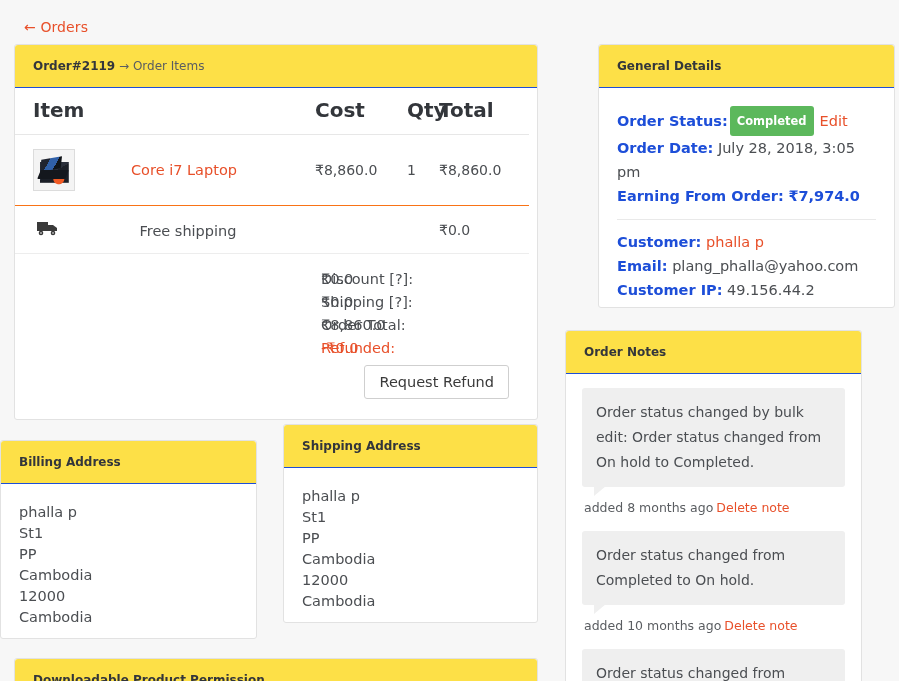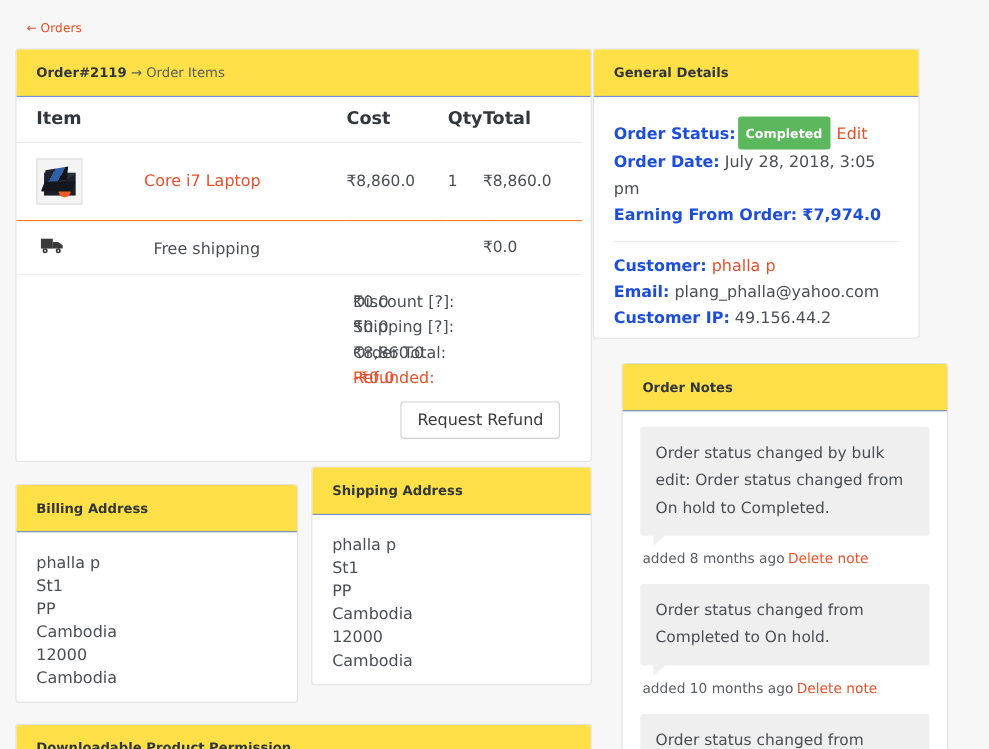--- a/index.html
+++ b/index.html
@@ -8,21 +8,21 @@
     width: 899px; height: 681px;
     background: #f7f7f7;
     font-family: "DejaVu Sans", "Liberation Sans", sans-serif;
     color: #3a3a3a;
     overflow: hidden;
   }
   .page { position: relative; width: 899px; height: 681px; }
 
   .back-link {
     position: absolute; left: 24px; top: 19px;
-    font-size: 11px; color: #e8502a; text-decoration: none;
+    font-size: 14px; color: #e8502a; text-decoration: none;
     letter-spacing: .1px;
   }
 
   .card {
     position: absolute;
     background: #ffffff;
     border: 1px solid #e2e2e2;
     border-radius: 3px;
   }
   .card-head {
@@ -35,21 +35,21 @@
     border-radius: 3px 3px 0 0;
   }
   .card-head .muted { font-weight: normal; color: #5a5d61; }
   .card-body { padding: 18px; }
 
   
   #order-items-card { left: 14px; top: 44px; width: 524px; height: 376px; }
   table.items { width: 100%; border-collapse: collapse; table-layout: fixed; }
   table.items th {
     text-align: left;
-    font-size: 16px;
+    font-size: 20px;
     font-weight: bold;
     color: #33363b;
     padding: 10px 0 12px 0;
     border-bottom: 1px solid #e7e7e7;
   }
   table.items td {
     font-size: 14px; color: #4b4e52;
     padding: 12px 0;
     vertical-align: middle;
   }
@@ -107,30 +107,30 @@
   .totals-row.refund .totals-val { color: #e8502a; }
 
   .refund-btn {
     position: absolute; right: 28px; bottom: 20px;
     background: #fff; border: 1px solid #cfcfcf; border-radius: 3px;
     padding: 8px 14px; font-size: 14.5px; color: #3a3a3a;
     font-family: inherit; cursor: pointer;
   }
 
   
-  #billing-card  { left: 14px;  top: 440px; width: 257px; height: 199px; }
+  #billing-card  { left: 0;  top: 440px; width: 257px; height: 199px; }
   #shipping-card { left: 283px; top: 424px; width: 255px; height: 199px; }
   .addr { font-size: 14.5px; line-height: 21px; color: #4b4e52; }
   .addr div { white-space: pre; }
 
   
   #downloadable-card { left: 14px; top: 658px; width: 524px; height: 60px; }
 
   
-  #general-card { left: 539px; top: 44px; width: 297px; height: 264px; }
+  #general-card { left: 598px; top: 44px; width: 297px; height: 264px; }
   .gd-line { font-size: 14.5px; line-height: 24px; color: #4b4e52; }
   .gd-line b { color: #1d4ed8; }
   .badge {
     display: inline-block; background: #5cb85c; color: #fff;
     font-size: 11.5px; font-weight: bold; padding: 3px 7px;
     border-radius: 3px; vertical-align: 1px; margin: 0 6px 0 2px;
   }
   .link { color: #e8502a; text-decoration: none; }
   .gd-sep { border-top: 1px solid #e9e9e9; margin: 11px 0 10px 0; }
 

